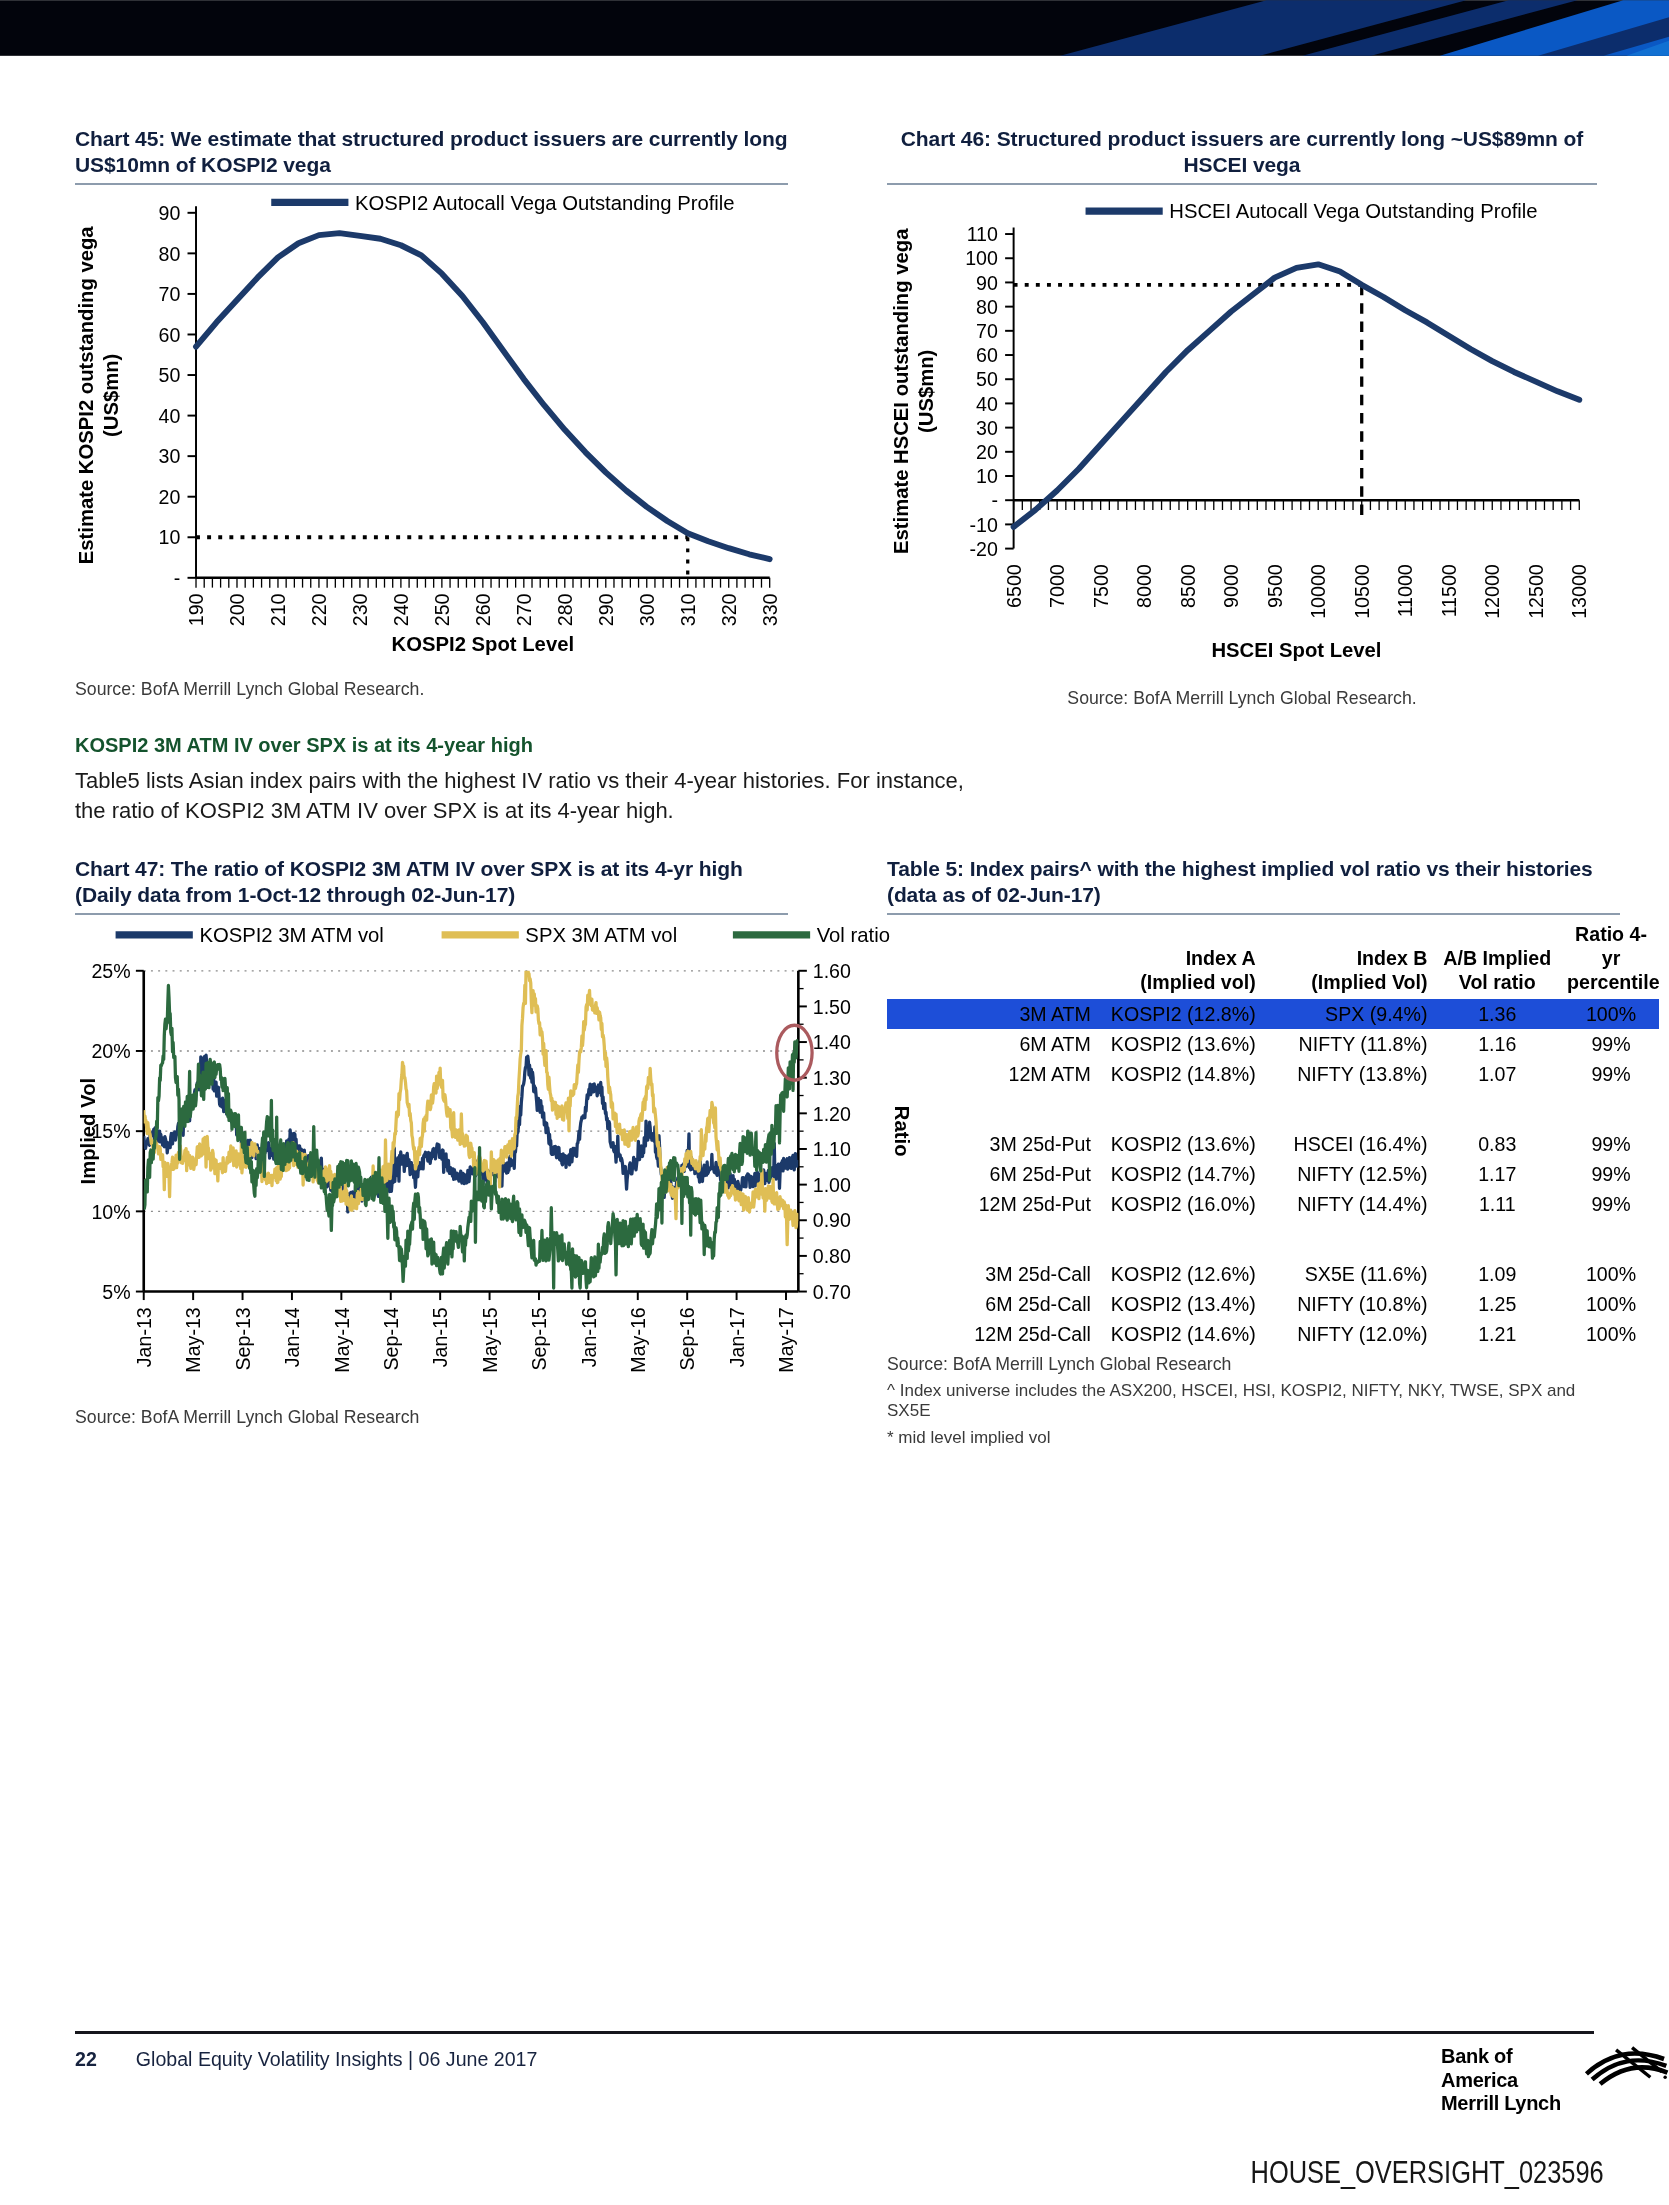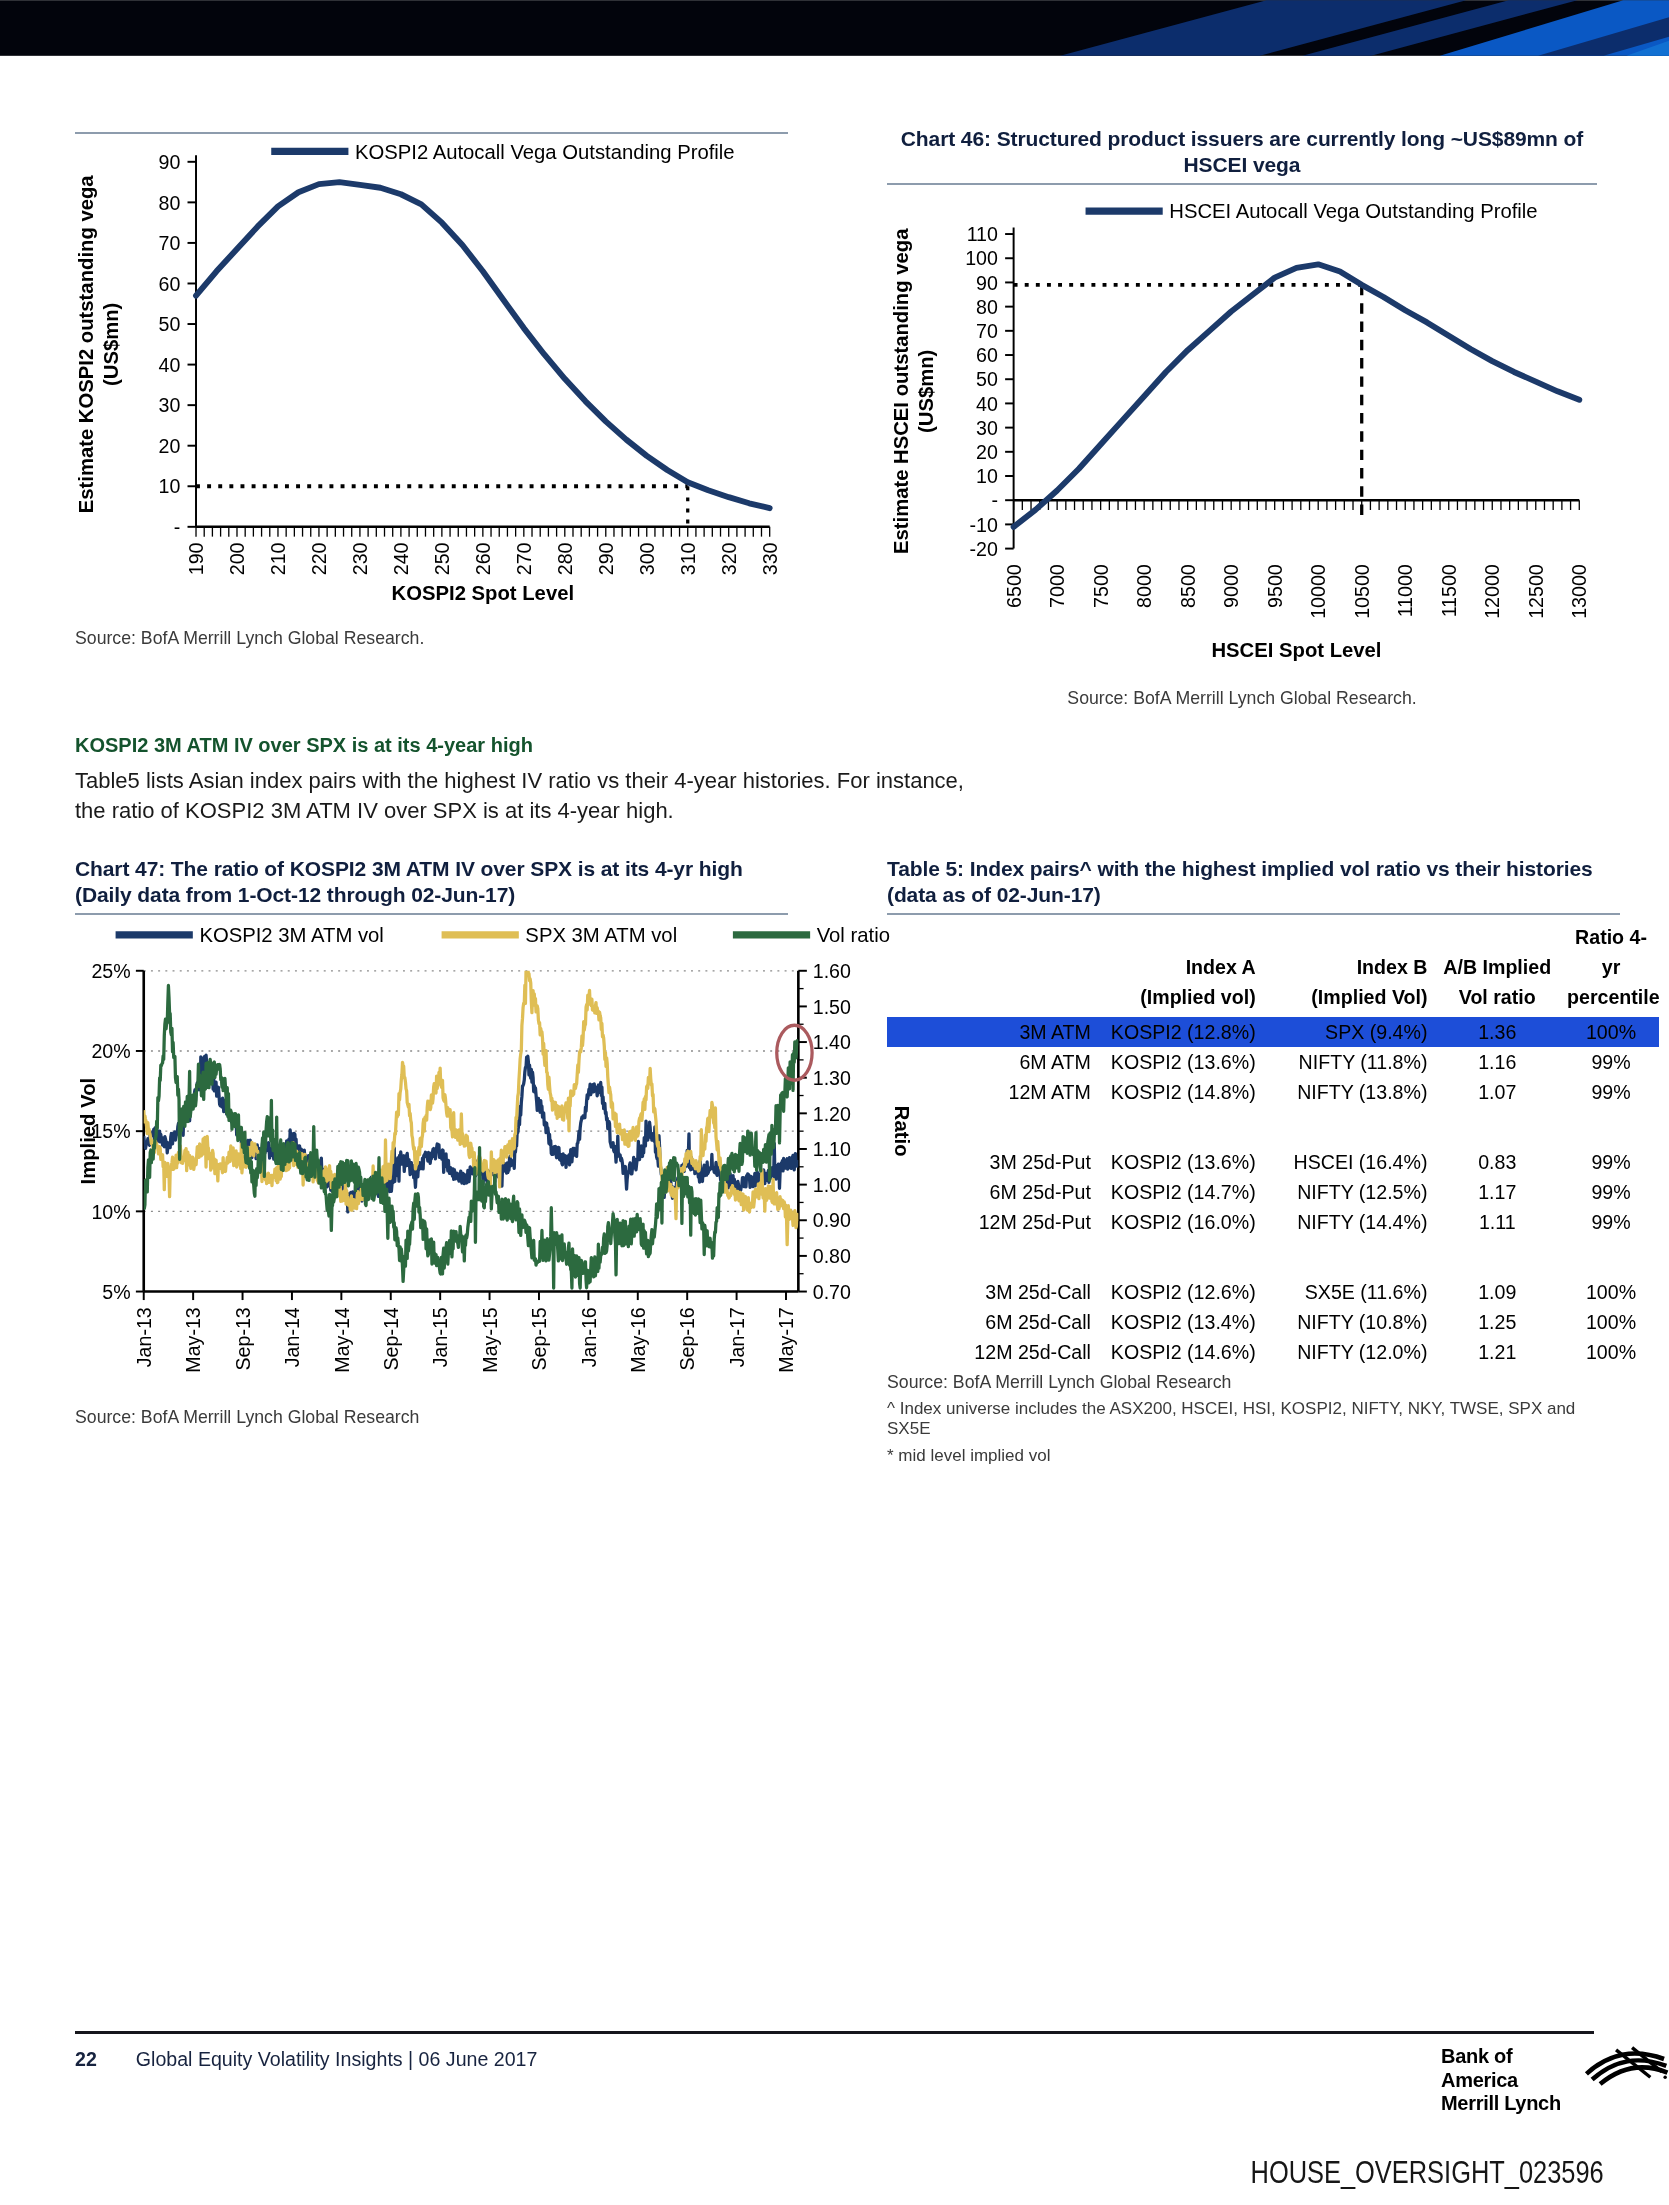--- a/index.html
+++ b/index.html
@@ -11,21 +11,21 @@
   .rule{height:2.6px;background:#8d9cad;margin-top:5.9px;}
   .src{font-size:17.7px;color:#3a3a3a;margin-top:3.9px;}
   .fn{font-size:17px;color:#3a3a3a;margin-top:6.5px;}
   .sec-h{font-size:20px;font-weight:bold;color:#14532d;margin:0 0 9.2px 0;}
   .sec-b{font-size:22px;line-height:30px;color:#1a1a1a;width:903px;}
   svg text{font-family:"Liberation Sans",sans-serif;fill:#000;}
   .tick{font-size:30px;}
   .leg{font-size:31px;}
   .axt{font-size:31px;font-weight:bold;}
   table.t5{border-collapse:collapse;table-layout:fixed;width:733px;margin-top:5.2px;font-size:19.6px;}
-  table.t5 th{font-size:19.6px;font-weight:bold;vertical-align:bottom;padding:1.3px 3.9px 5.2px 3.9px;line-height:30px;}
+  table.t5 th{font-size:19.6px;font-weight:bold;vertical-align:bottom;padding:1.3px 3.9px 5.2px 3.9px;line-height:24px;}
   table.t5 td{padding:3.3px 3.9px;height:23.6px;}
   table.t5 .c{text-align:center;}
   table.t5 .l{text-align:right;}
   tr.hl td{background:#1d4ed8;}
   tr.spacer td{height:33px;background:transparent;}
   .footer-rule{position:absolute;left:75px;top:2031px;width:1519px;height:2.6px;background:#16161c;}
   .footer-text{position:absolute;left:75px;top:2048px;font-size:19.6px;color:#17233f;}
   .footer-text b{margin-right:39px;}
   .logo{position:absolute;top:2045px;left:1394px;display:flex;align-items:flex-start;margin-left:47px;}
   .logo-lines{font-weight:bold;font-size:20px;line-height:23.6px;color:#000;letter-spacing:-0.3px;}
@@ -41,20 +41,21 @@
       <rect x="0" y="0" width="2550" height="85" fill="#02040c"></rect>
       <polygon points="1620,85 1935,0 2240,0 1925,85" fill="#0c2d6c"></polygon>
       <polygon points="1990,85 2305,0 2410,0 2095,85" fill="#0c2d6c"></polygon>
       <polygon points="2200,85 2480,0 2550,0 2550,85" fill="#0a58c4"></polygon>
       <polygon points="2350,85 2550,26 2550,56 2450,85" fill="#0c2d6c"></polygon>
       <polygon points="2485,85 2550,62 2550,85" fill="#1170d2"></polygon>
     </svg>
   </div>
 
   <div class="block" style="left:75px;top:126px;width:713px;">
+    <div class="ct">Chart 45: We estimate that structured product issuers are currently long US$10mn of KOSPI2 vega</div>
     <div class="rule"></div>
     <svg id="c45svg" width="713" height="488" viewBox="0 0 1090 745">
         <line x1="185" y1="32" x2="185" y2="600" stroke="#000" stroke-width="3"></line>
         <line x1="172" y1="42" x2="185" y2="42" stroke="#000" stroke-width="3"></line>
         <text x="161" y="53" text-anchor="end" class="tick">90</text>
         <line x1="172" y1="104" x2="185" y2="104" stroke="#000" stroke-width="3"></line>
         <text x="161" y="115" text-anchor="end" class="tick">80</text>
         <line x1="172" y1="166" x2="185" y2="166" stroke="#000" stroke-width="3"></line>
         <text x="161" y="177" text-anchor="end" class="tick">70</text>
         <line x1="172" y1="228" x2="185" y2="228" stroke="#000" stroke-width="3"></line>

